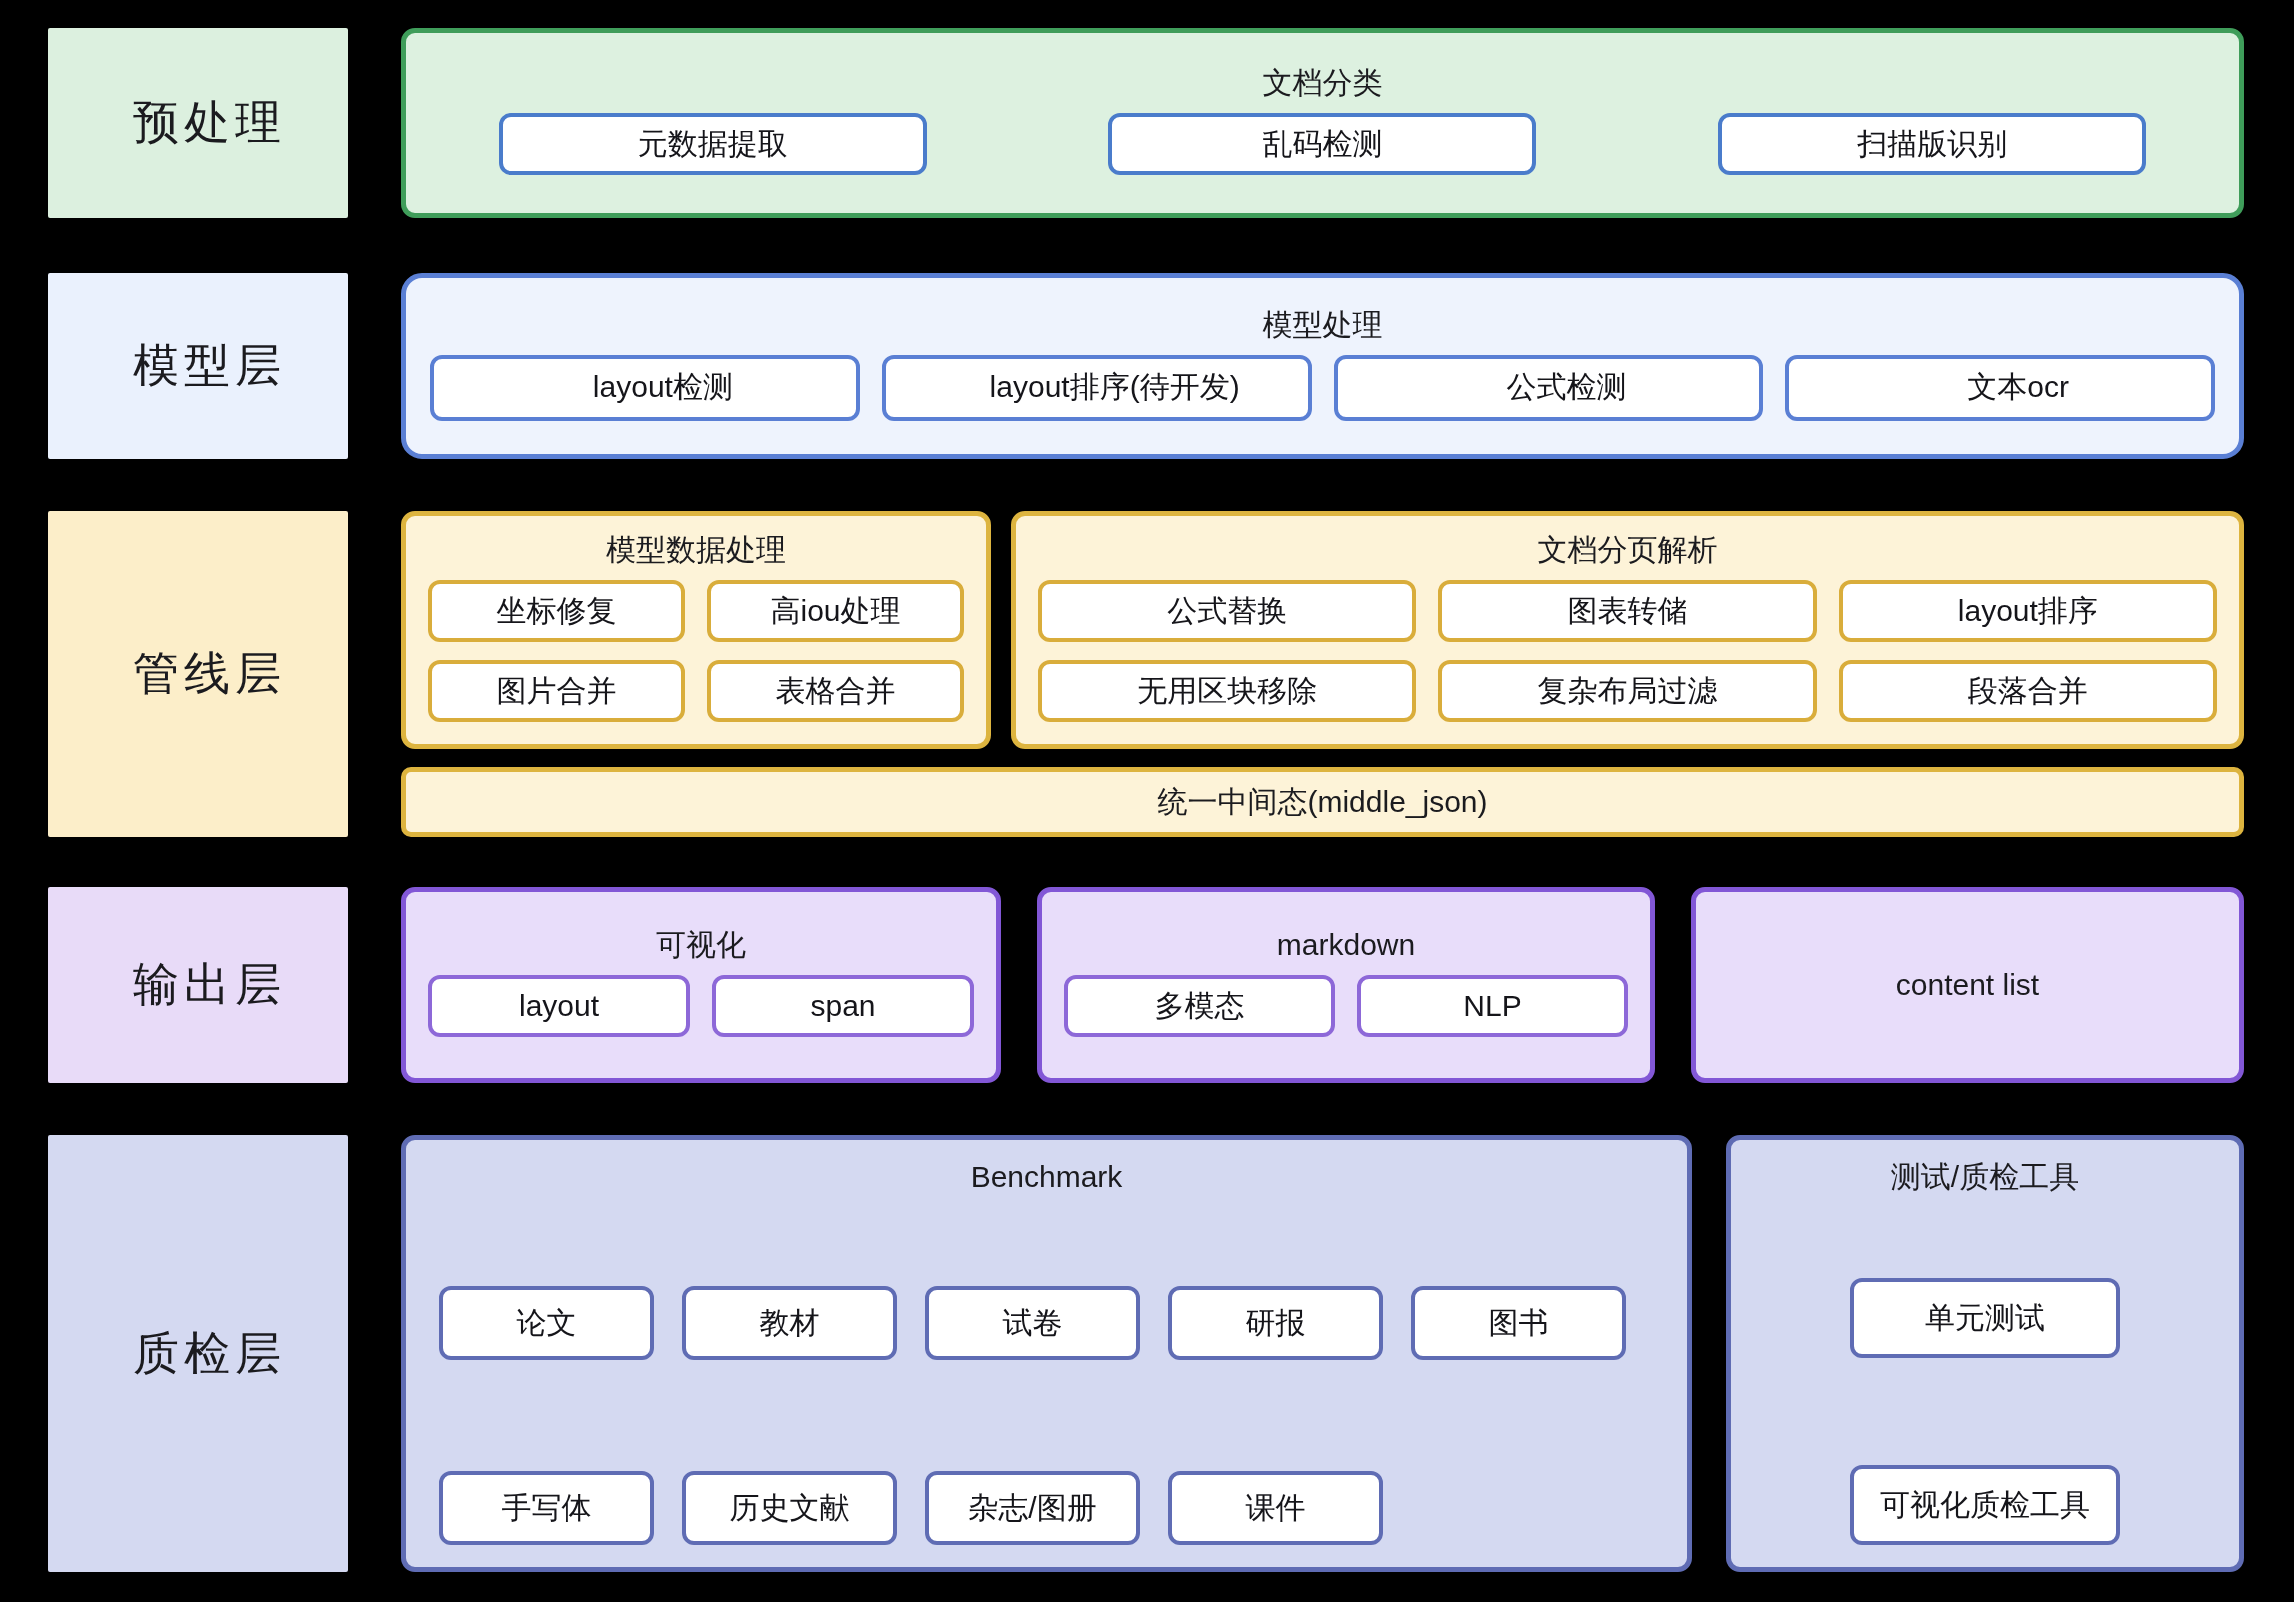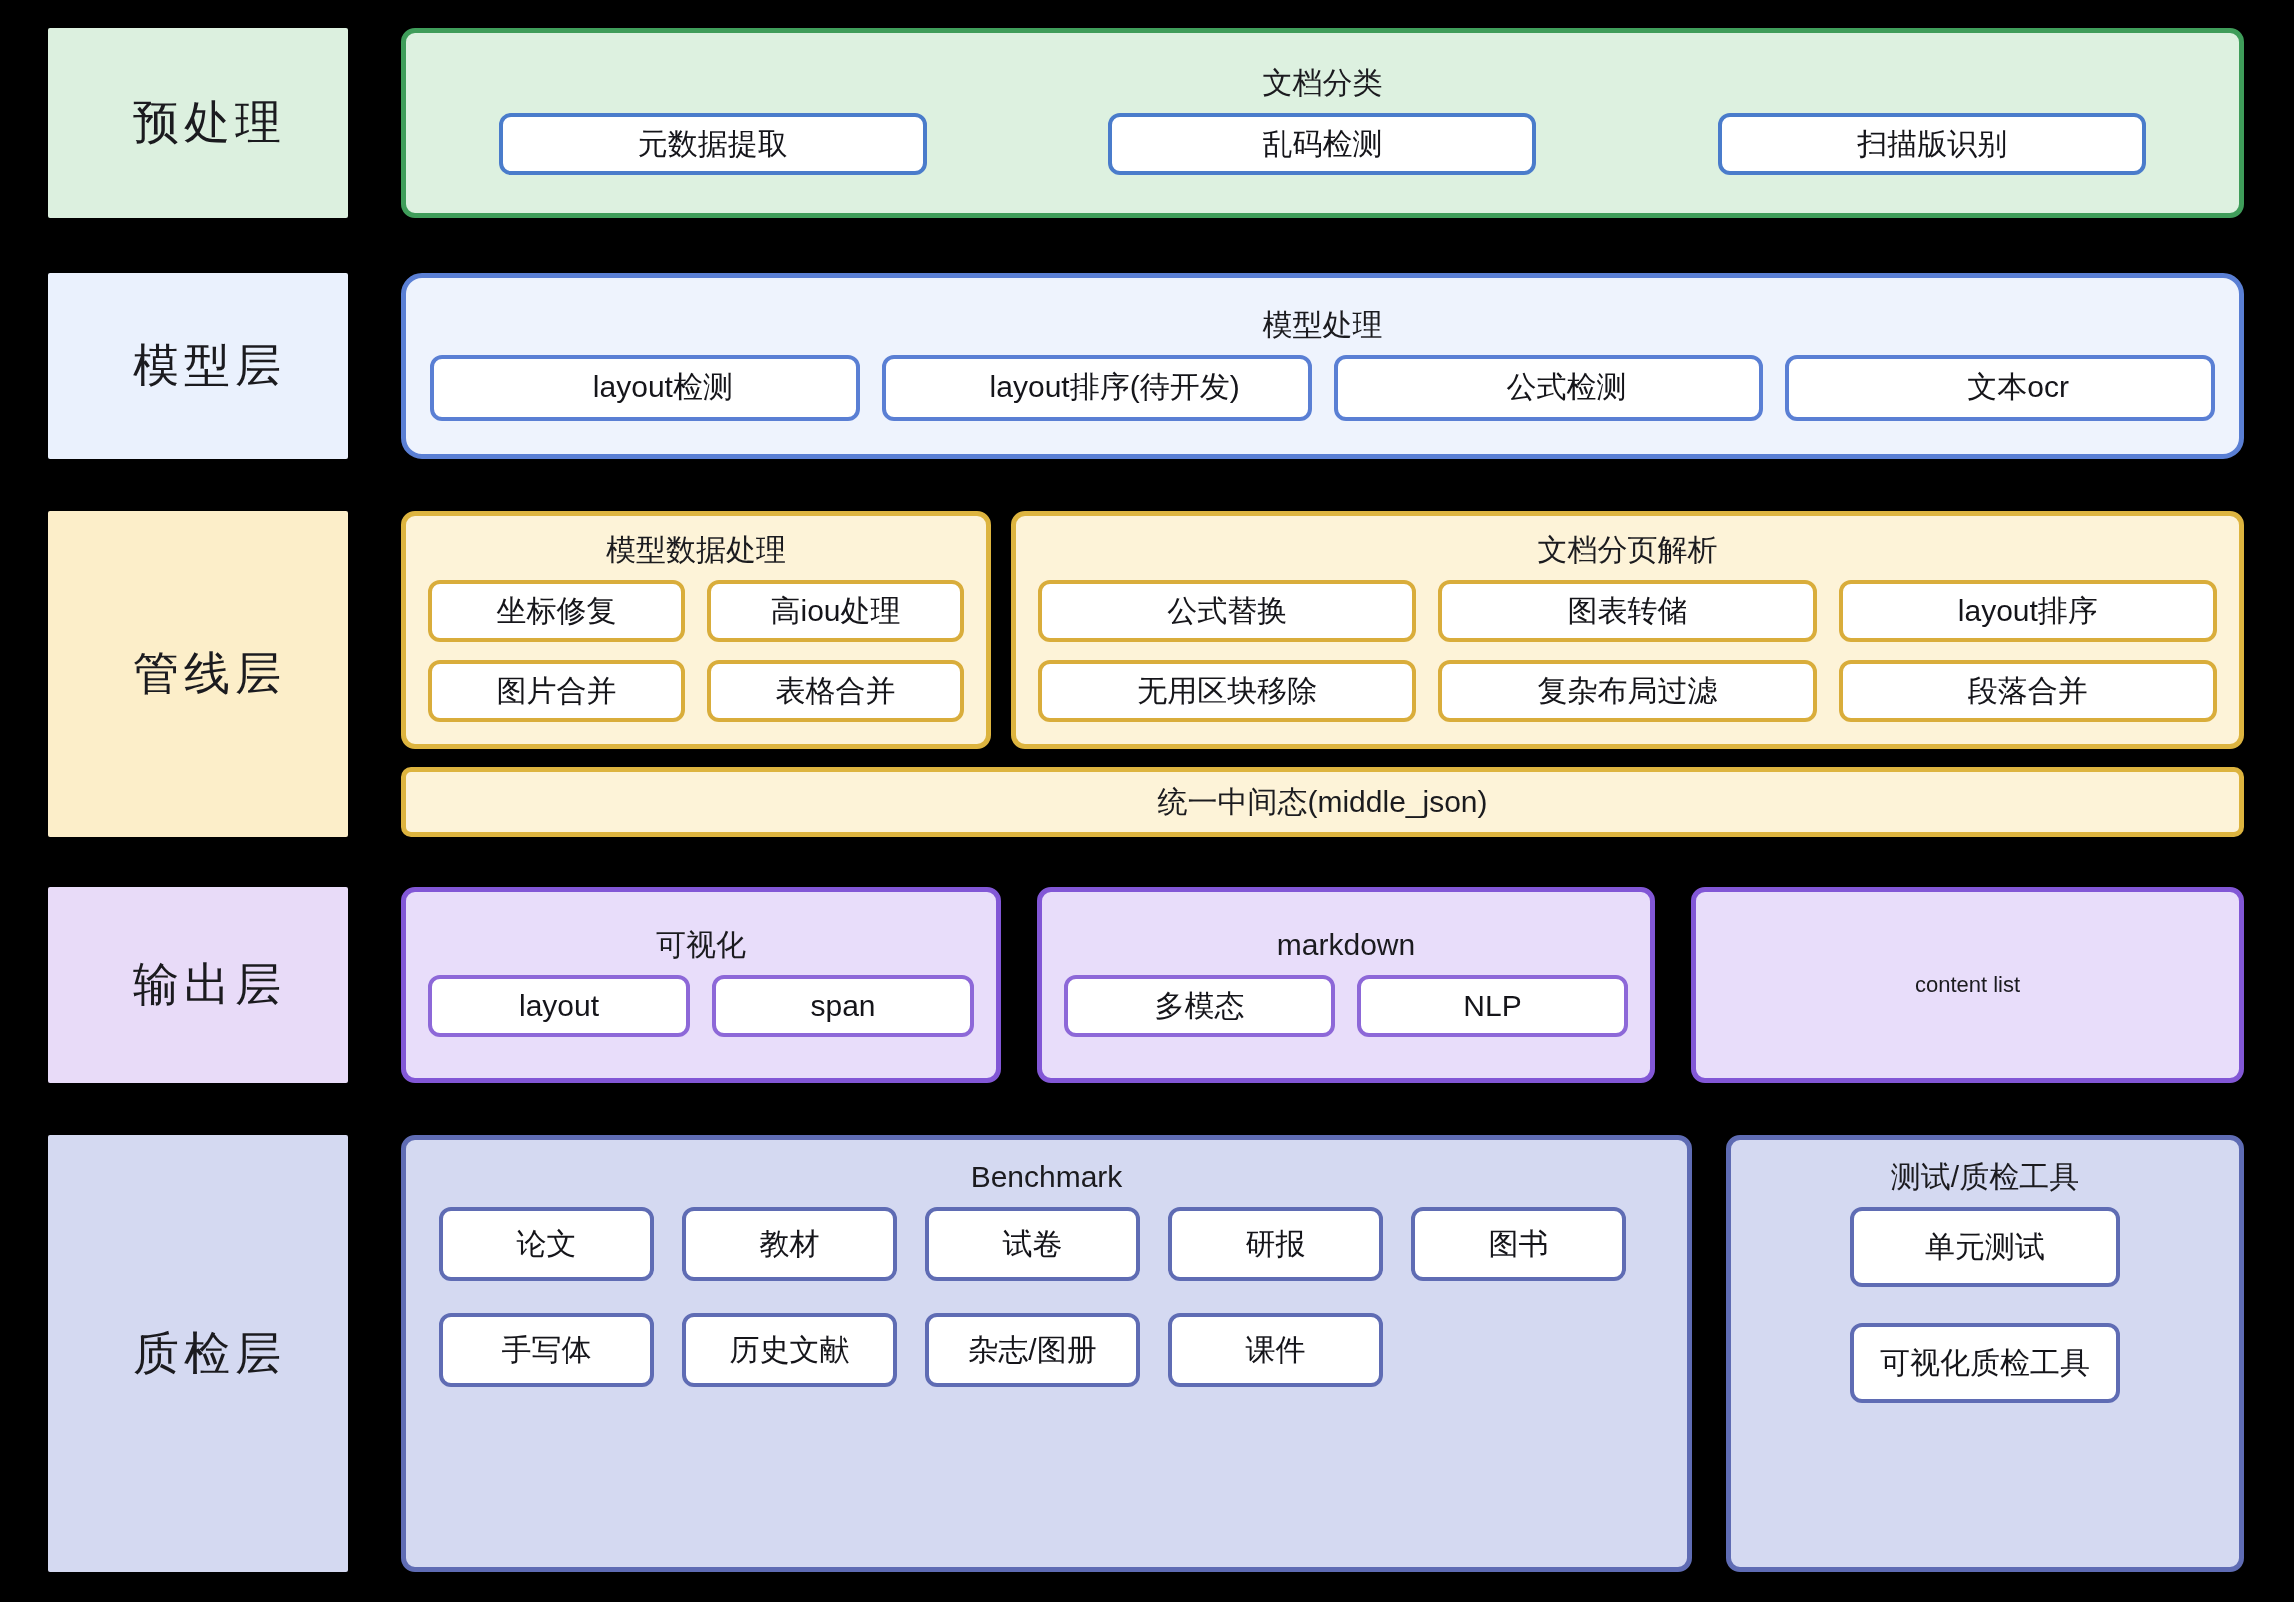--- a/index.html
+++ b/index.html
@@ -50,20 +50,21 @@
 
   
   .group {
     border-radius: 14px;
     border-width: 5px;
     border-style: solid;
     padding: 17px 22px 22px;
     display: flex;
     flex-direction: column;
     align-items: center;
+    justify-content: space-between;
   }
   .group-title {
     font-size: 30px;
     color: #1b1b1f;
     margin-bottom: 14px;
     text-align: center;
     line-height: 1.1;
   }
   .chip-row {
     display: flex;
@@ -166,21 +167,21 @@
     height: 62px;
     flex: 1 1 0;
   }
   .out-vis  { flex: 0 0 600px; }
   .out-md   { flex: 0 0 618px; }
   .out-cl {
     flex: 1 1 auto;
     display: flex;
     align-items: center;
     justify-content: center;
-    font-size: 22px;
+    font-size: 30px;
     color: #1b1b1f;
     background: #e8ddfa;
     border: 5px solid #8257d6;
     border-radius: 14px;
   }
 
   
   .row-qc { flex: 1 1 auto; margin-top: 52px; min-height: 352px; }
   .label-qc { background: #d4d9f1; font-family: Liberation Mono, monospace; }
   .qc-groups { display: flex; gap: 34px; height: 100%; width: 100%; }

